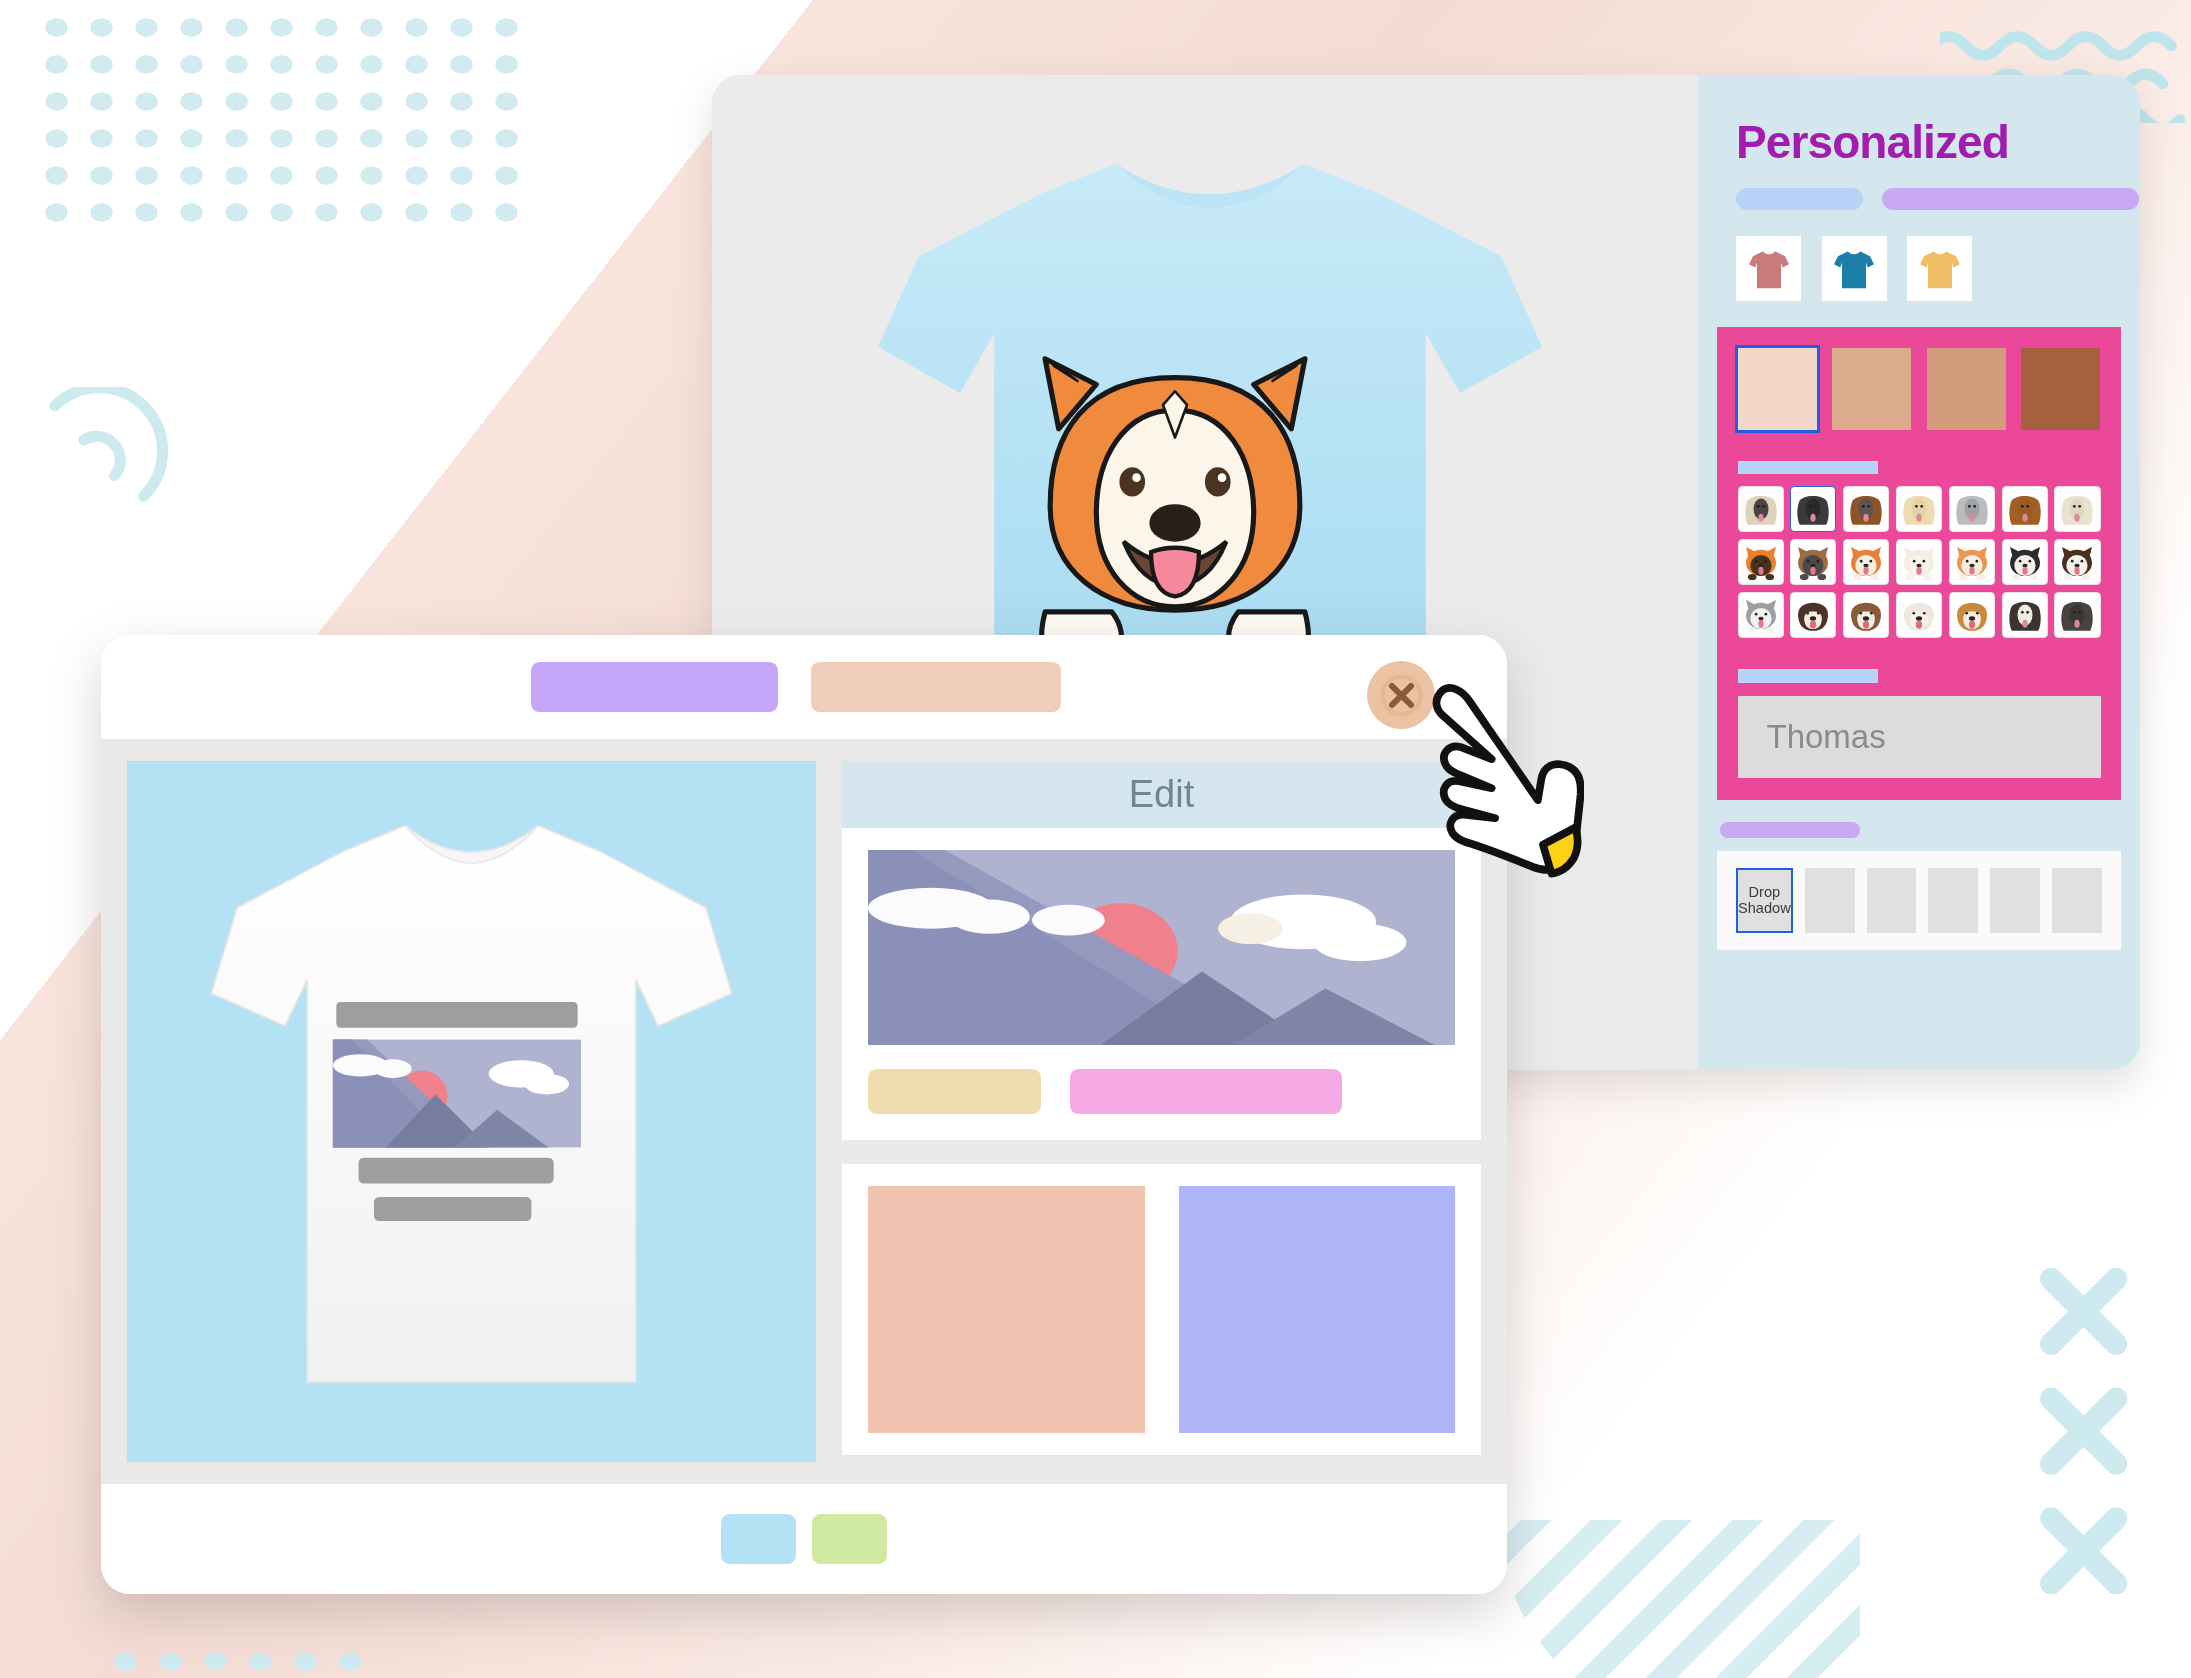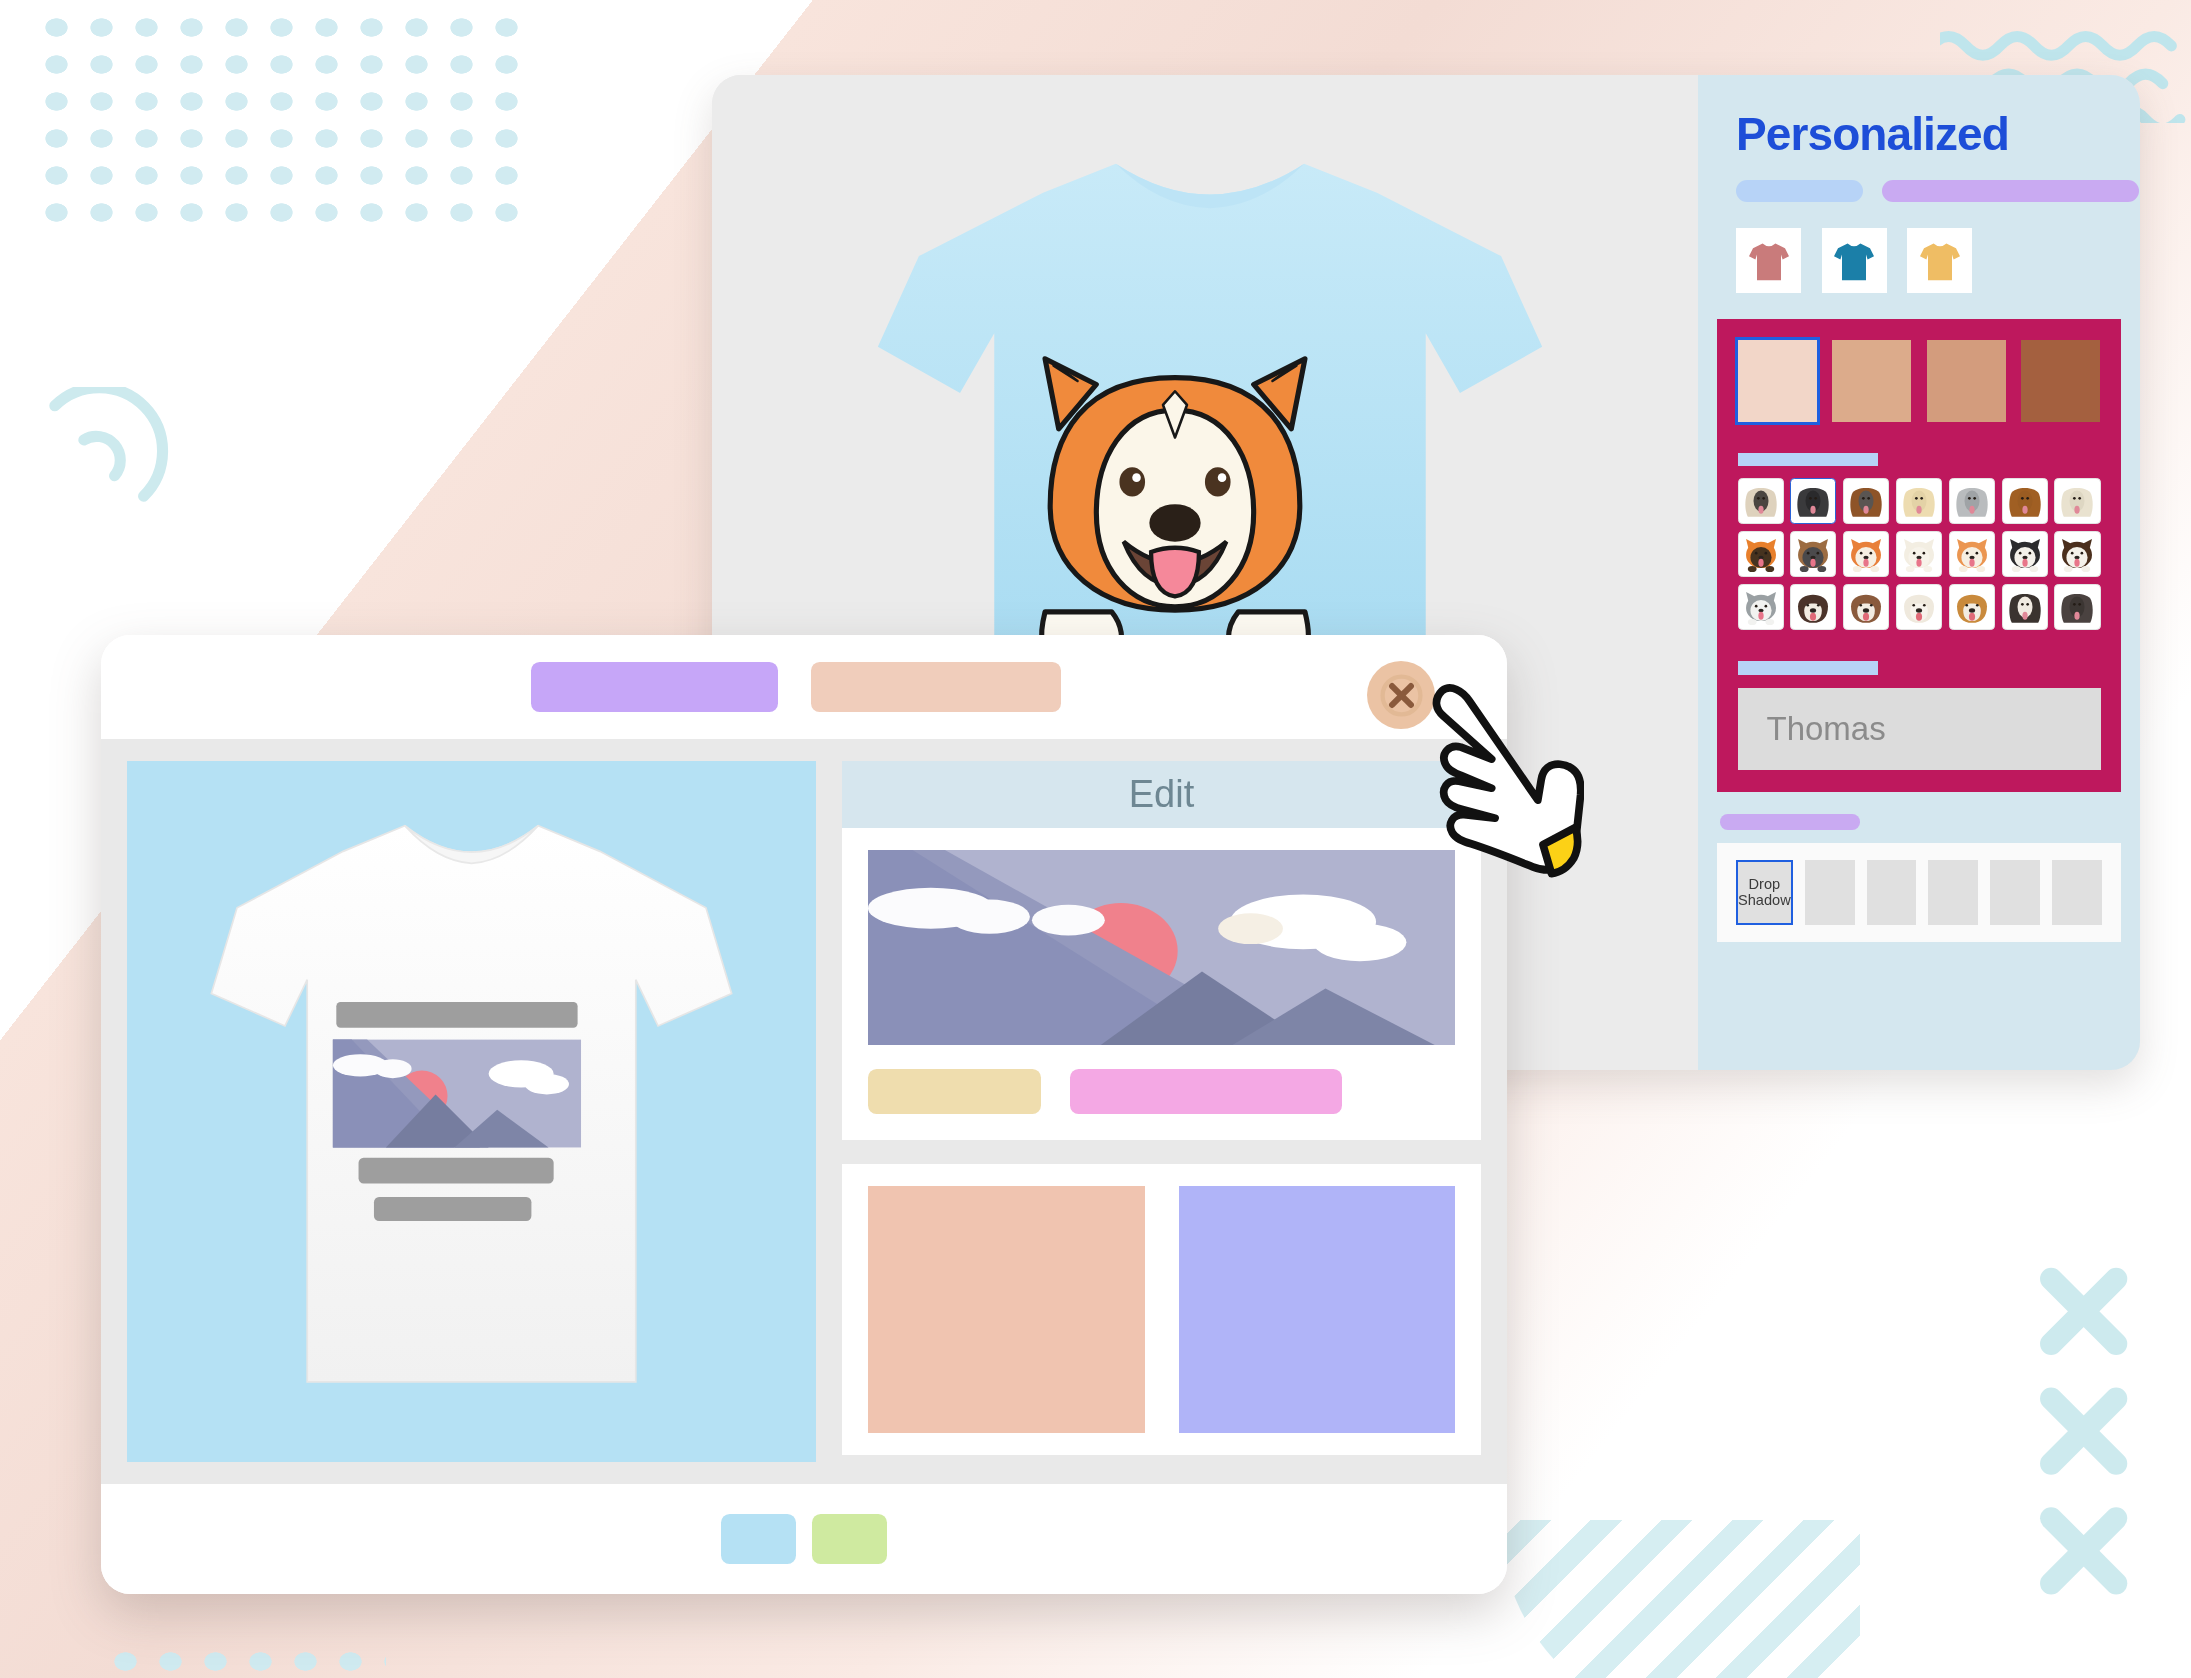--- a/index.html
+++ b/index.html
@@ -51,35 +51,35 @@
   .back-canvas{ position:absolute; left:0; top:0; width:986px; height:100%; background:#ebebeb; }
   .back-tshirt{ position:absolute; left:147px; top:68px; width:702px; height:531px; }
   .back-dog{ position:absolute; left:283px; top:253px; width:360px; height:342px; }
 
   .back-sidebar{
     position:absolute; right:0; top:0; width:442px; height:100%;
     background:#d4e7ef;
     padding:31px 0 0 0;
   }
   .panel-title{
-    font-size:46px; font-weight:700; color:#1d4ed8; letter-spacing:-0.9px;
-    margin:1px 0 0 38px; font-family:"Liberation Sans", sans-serif;
+    font-size:46px; font-weight:700; color:#a21caf; letter-spacing:-0.9px;
+    margin:9px 0 0 38px; font-family:"Liberation Sans", sans-serif;
   }
   .pill-row{ display:flex; gap:19px; margin:19px 0 0 38px; }
   .pill{ height:22px; border-radius:12px; }
   .pill.blue{ width:127px; background:#b7d3f7; }
   .pill.purple{ width:257px; background:#c9aaf2; }
 
   .shirt-thumbs{ display:flex; gap:20.5px; margin:26px 0 0 38px; }
   .shirt-thumb{
     width:65px; height:65px; background:#fff; display:flex; align-items:center; justify-content:center;
   }
 
   .sb-card{
-    background:#be185d; margin:26px 19px 6px 19px; padding:20.5px 20.5px 22px 20.5px;
+    background:#ec4899; margin:26px 19px 6px 19px; padding:20.5px 20.5px 22px 20.5px;
   }
   .tone-row{ display:flex; gap:15.4px; }
   .tone{ width:82px; height:82px; }
   .tone.sel{ outline:3.4px solid #1f5fe0; outline-offset:-0.9px; }
 
   .sec-bar{ height:13.7px; width:140px; background:#b7d3f7; margin:31px 0 12px 0; }
 
   .dog-grid{ display:grid; grid-template-columns:repeat(7,1fr); gap:6.8px; }
   .dog-cell{
     background:#fff; border:0.9px solid #e3e3e3; border-radius:4.3px;

